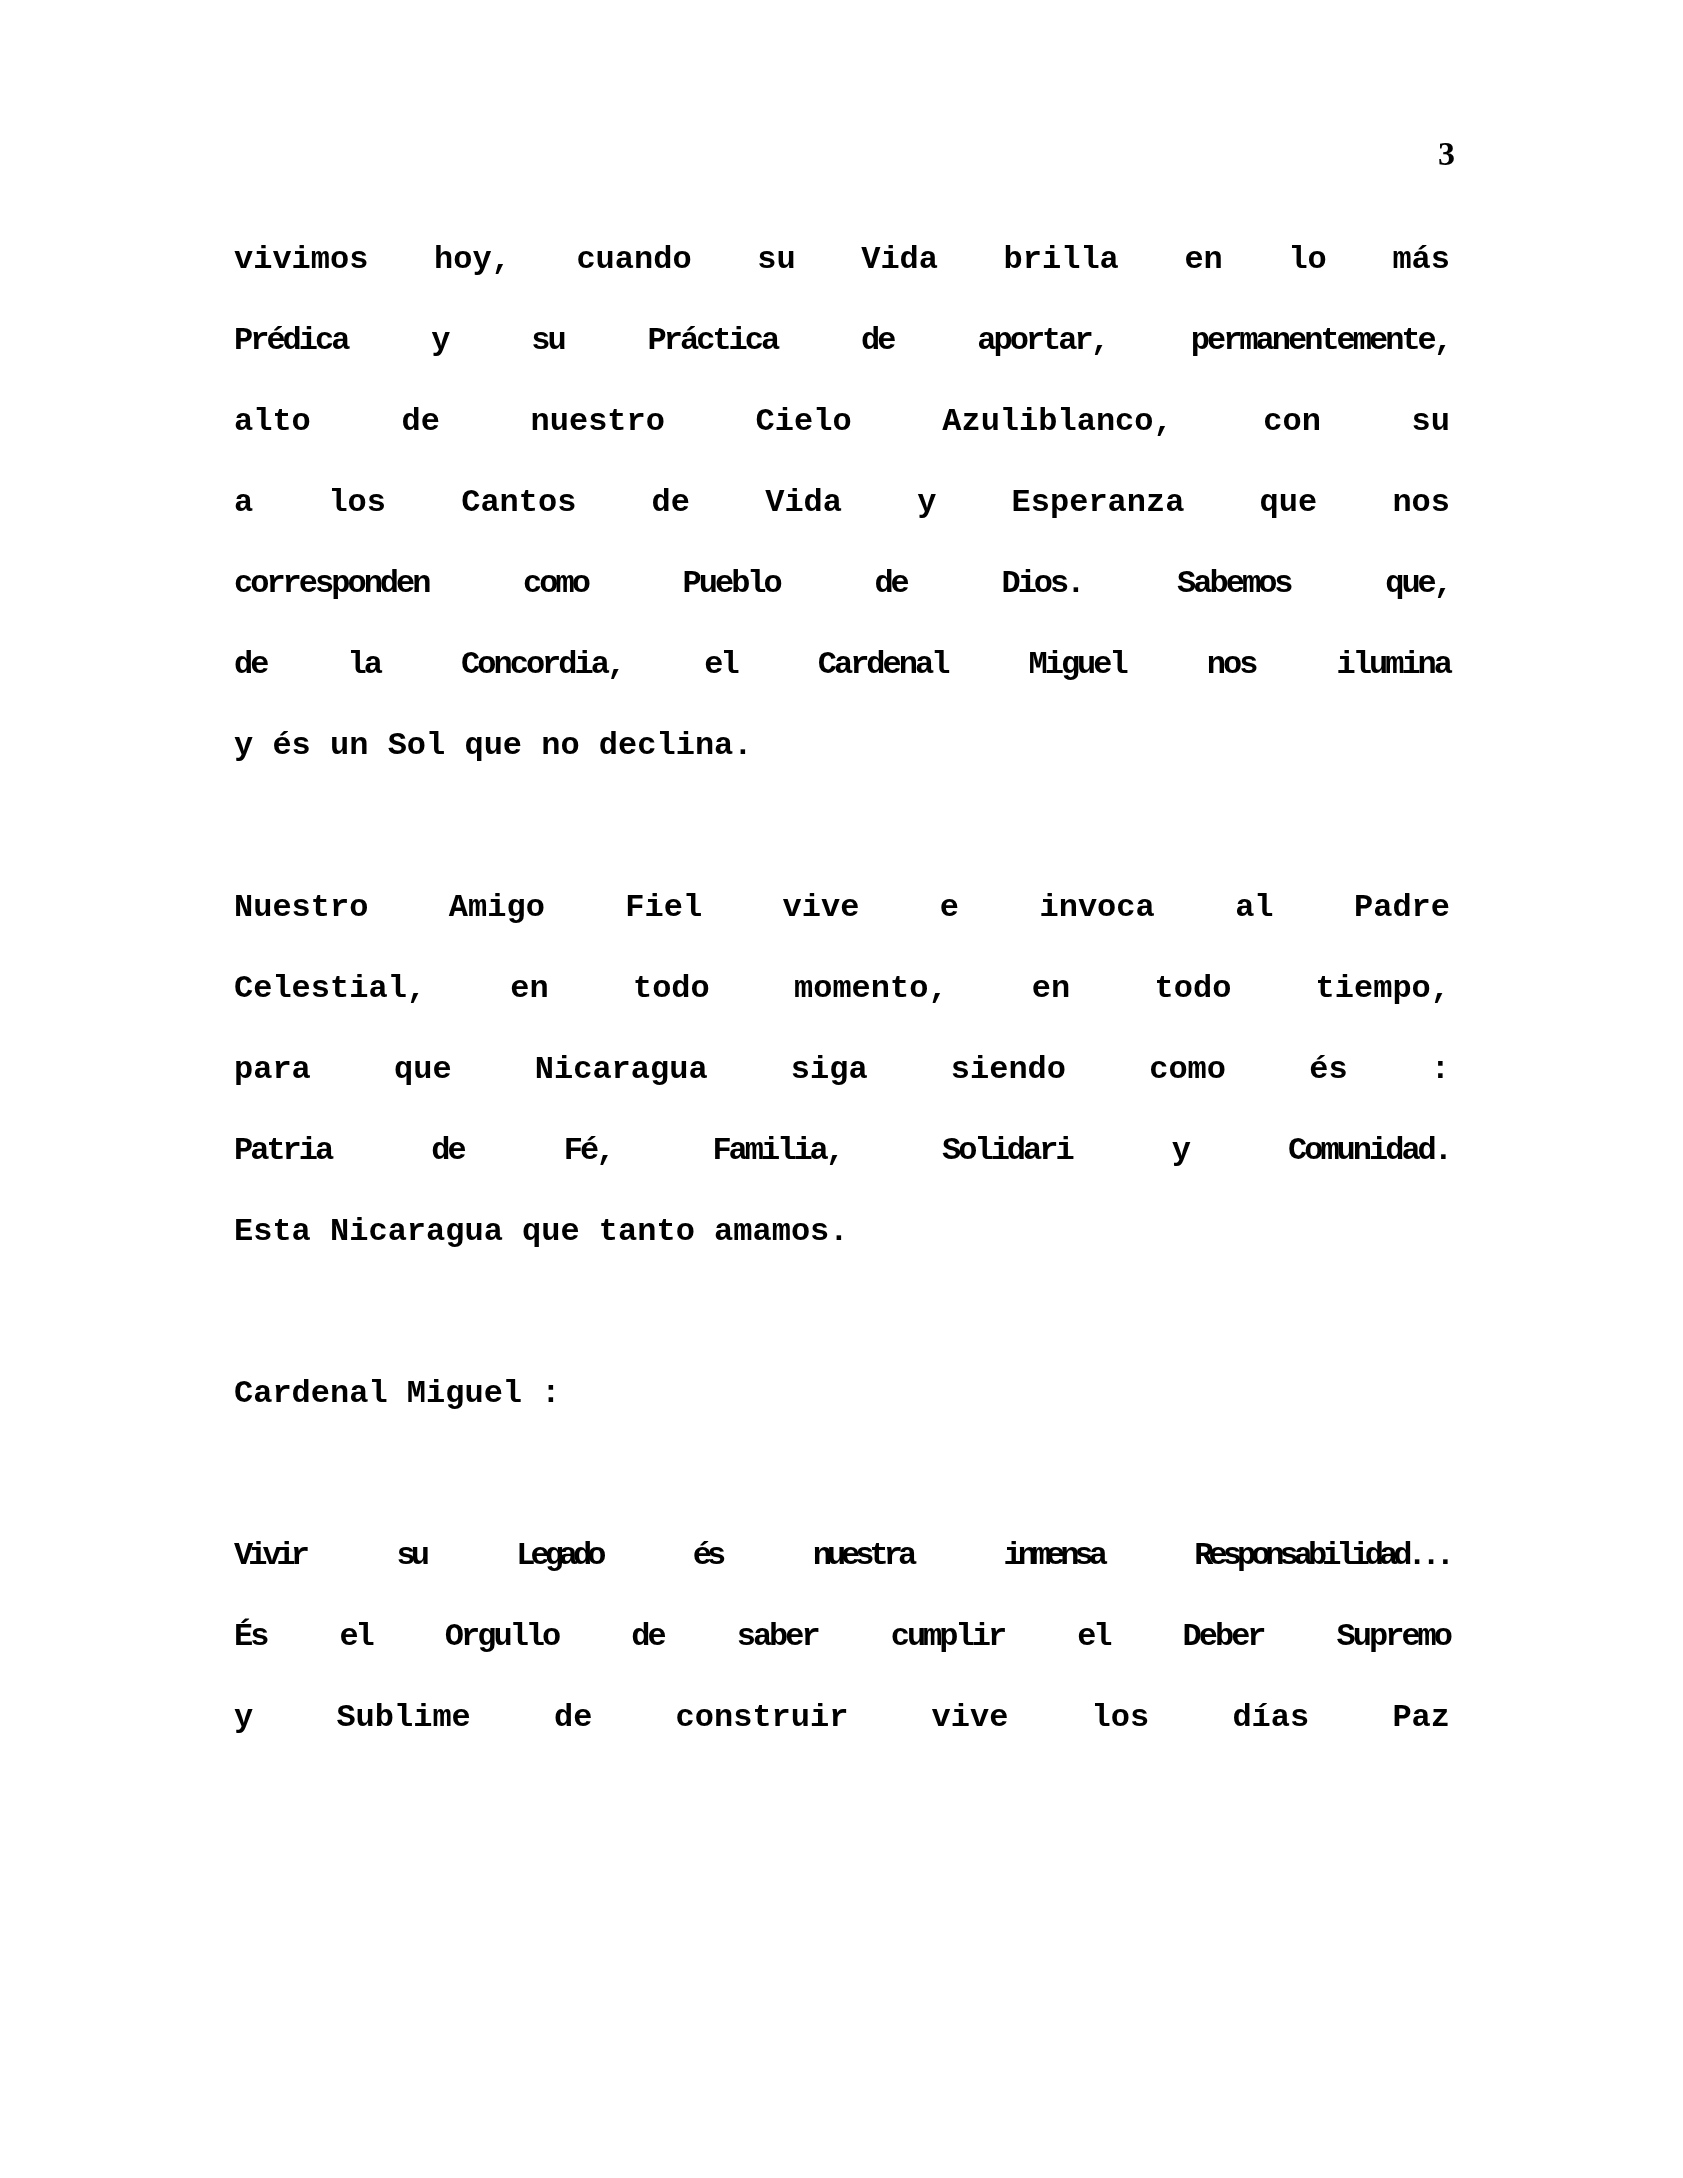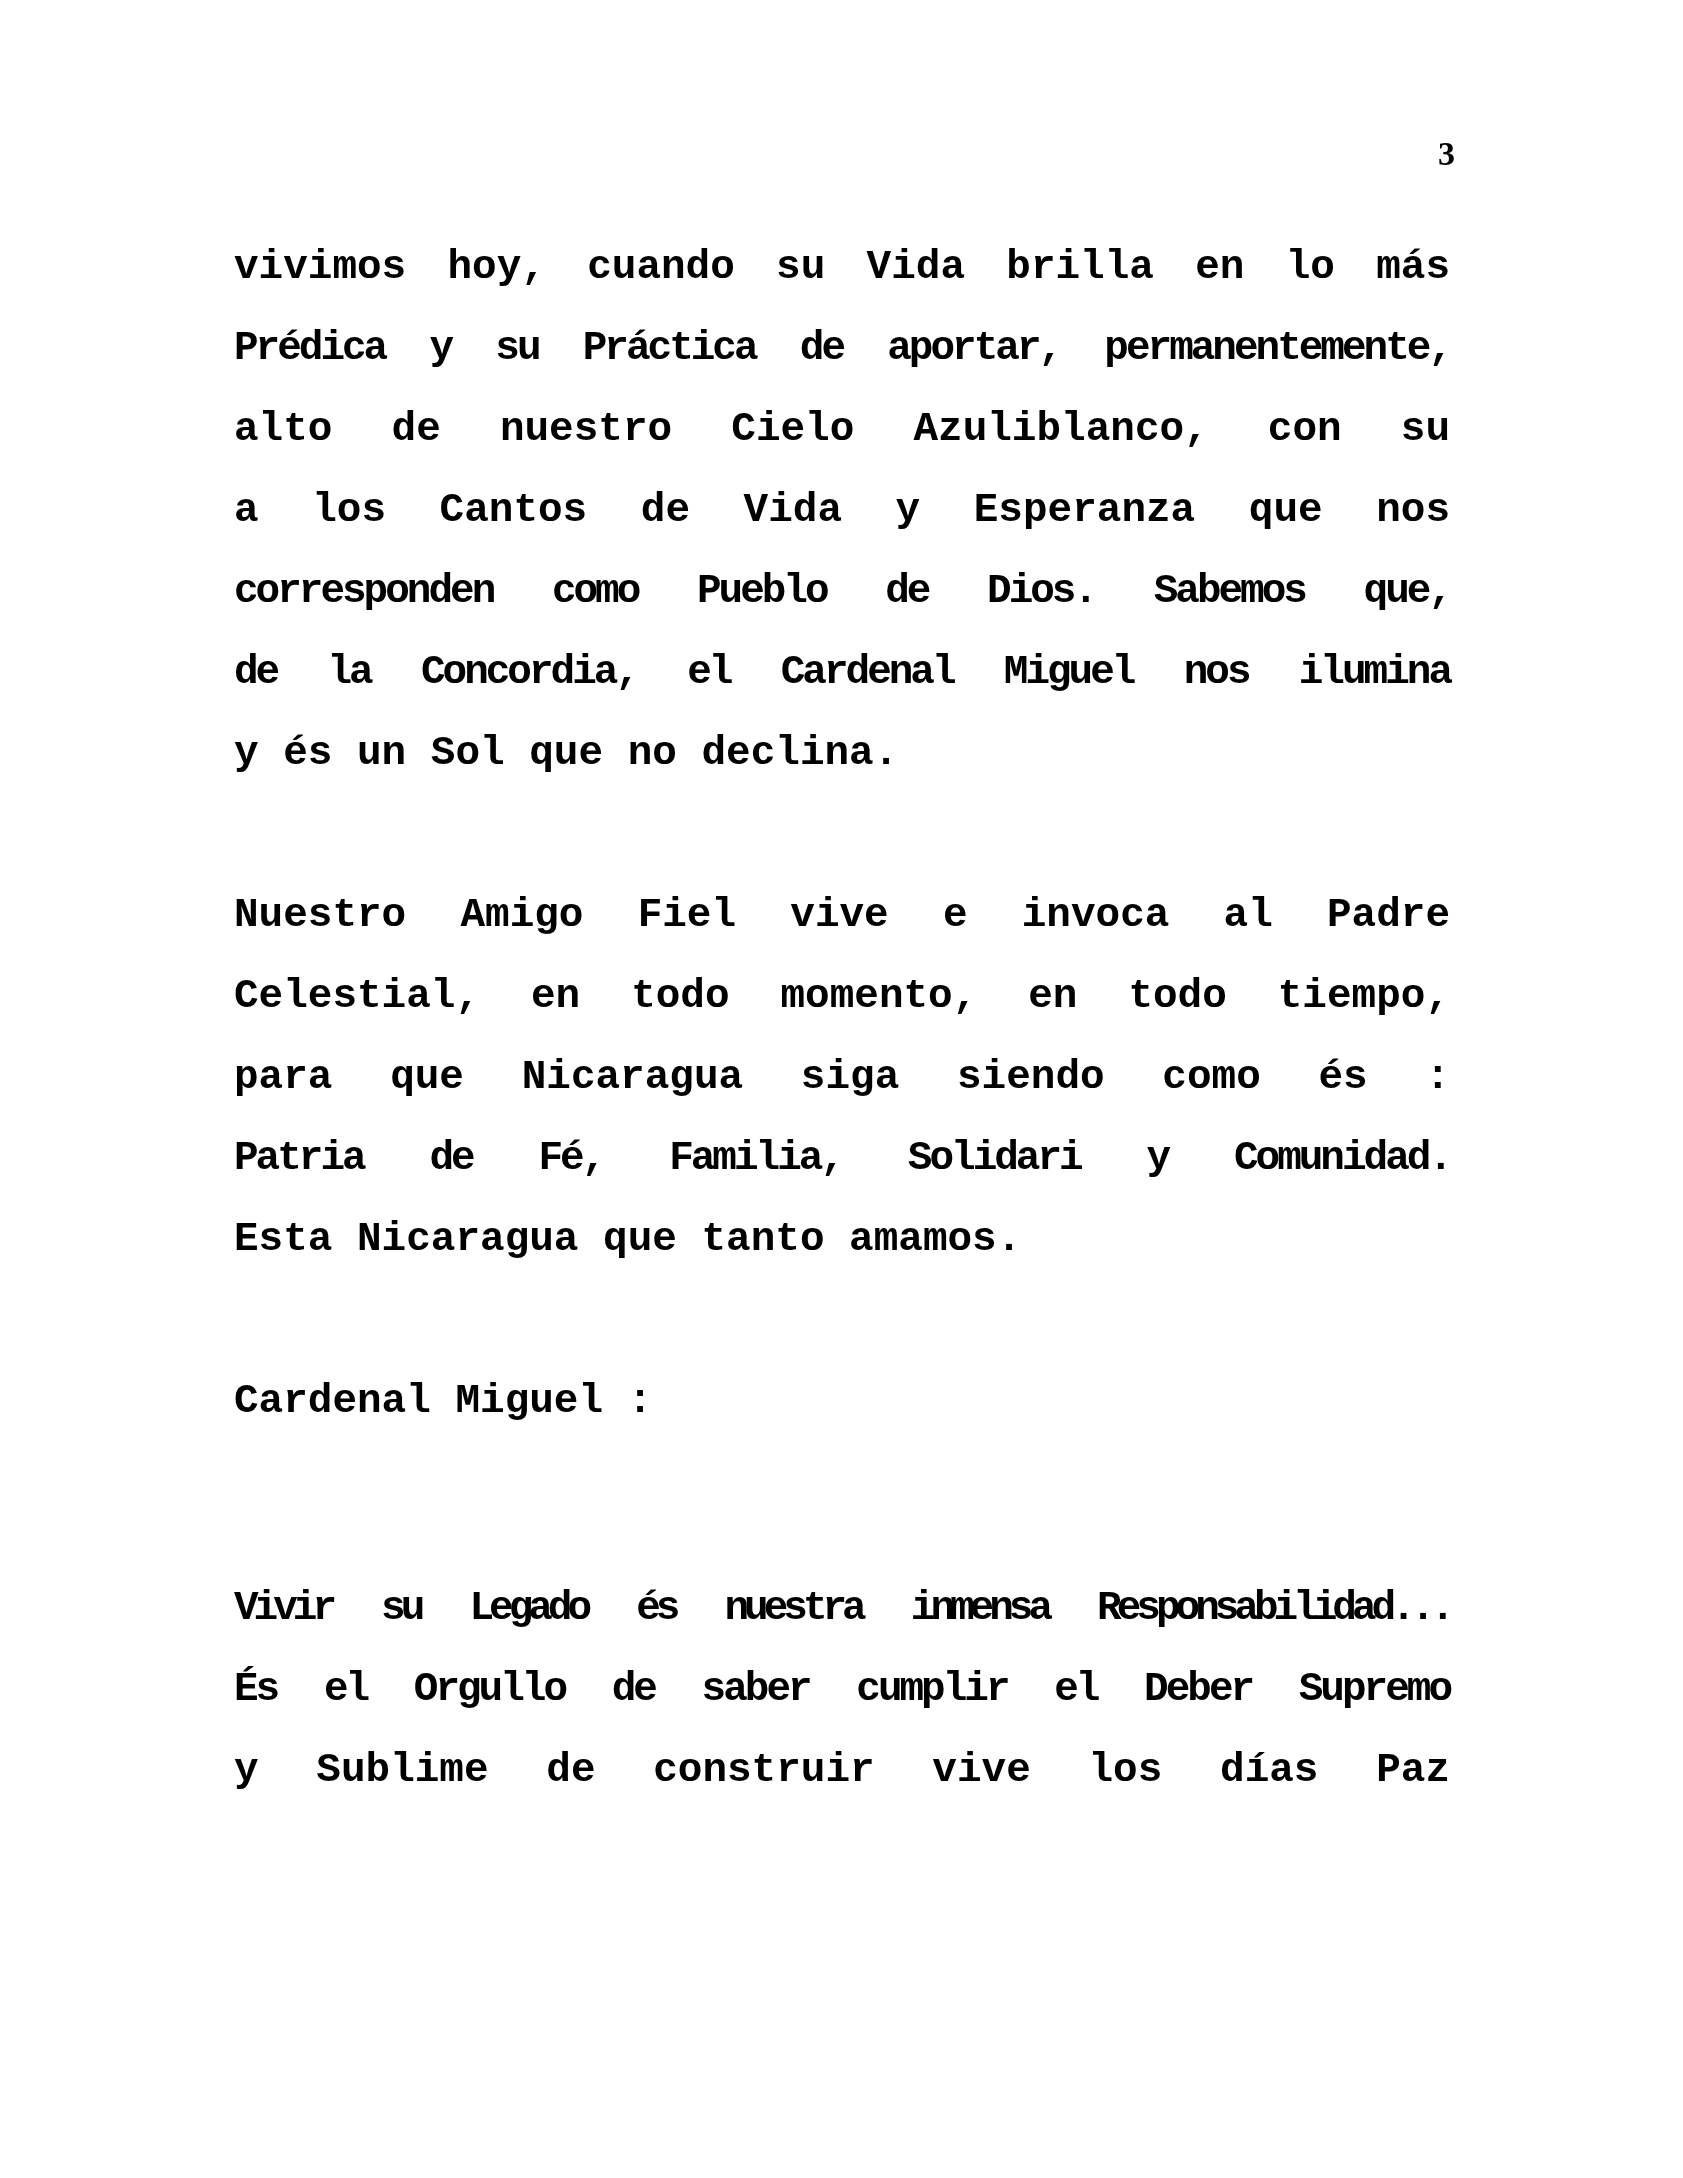--- a/index.html
+++ b/index.html
@@ -4,33 +4,33 @@
 <style>
   html, body { margin: 0; padding: 0; background: #ffffff; }
   body { width: 1683px; height: 2178px; position: relative; overflow: hidden; }
   .page-number {
     position: absolute; top: 135px; left: 1396px; width: 59px;
     text-align: right;
     font-family: "Liberation Serif", serif; font-weight: bold;
     font-size: 34px; color: #000;
   }
   .body-text {
-    position: absolute; left: 234px; width: 1216px; top: 238px;
+    position: absolute; left: 234px; width: 1216px; top: 230px;
     font-family: "Liberation Mono", monospace; font-weight: bold;
-    font-size: 41px; color: #000;
+    font-size: 32px; color: #000;
   }
   .line {
     height: 81px; line-height: 59px;
     text-align: justify; text-align-last: justify;
     white-space: nowrap; overflow: visible;
   }
   .line.last { text-align-last: left; }
   .gap { height: 81px; }
   .line.tight { letter-spacing: -3px; word-spacing: 2px; }
-  .line.tight2 { letter-spacing: -5px; word-spacing: 8px; margin-top: 45px; }
+  .line.tight2 { letter-spacing: -5px; word-spacing: 8px; }
 </style>
 </head>
 <body>
 
 <div class="page-number">3</div>
 
 <div class="body-text">
   <div>
     <div class="line">vivimos hoy, cuando su Vida brilla en lo más</div>
     <div class="line tight">Prédica y su Práctica de aportar, permanentemente,</div>

